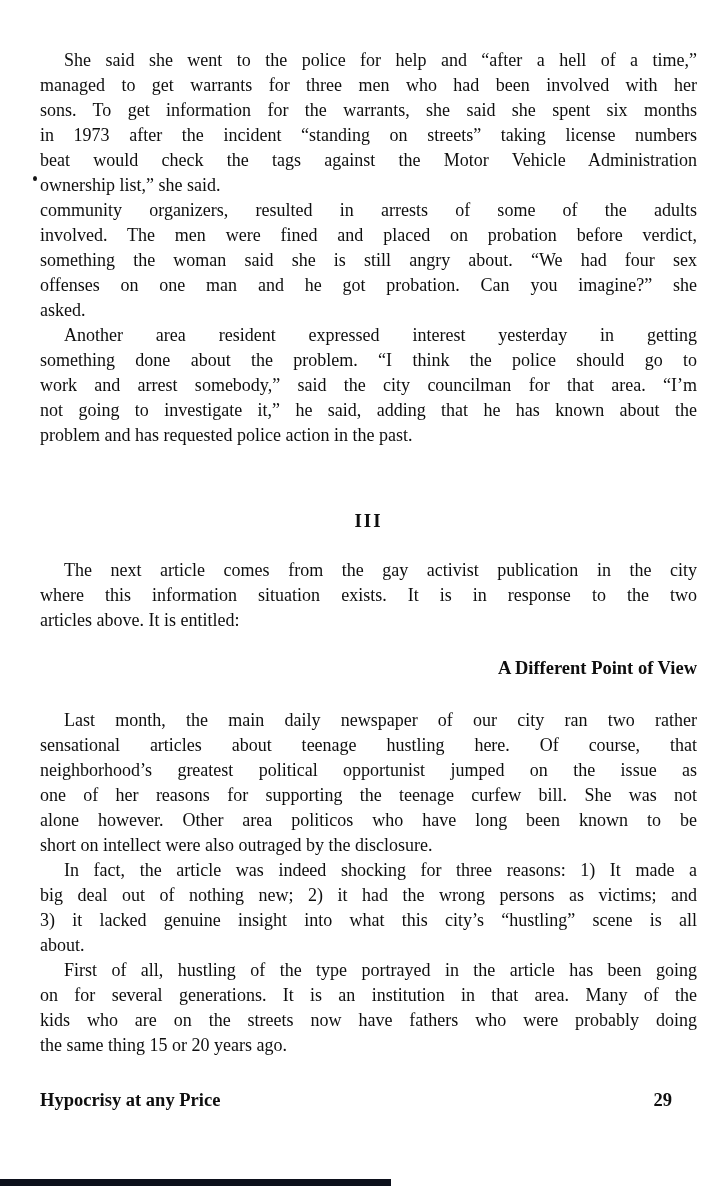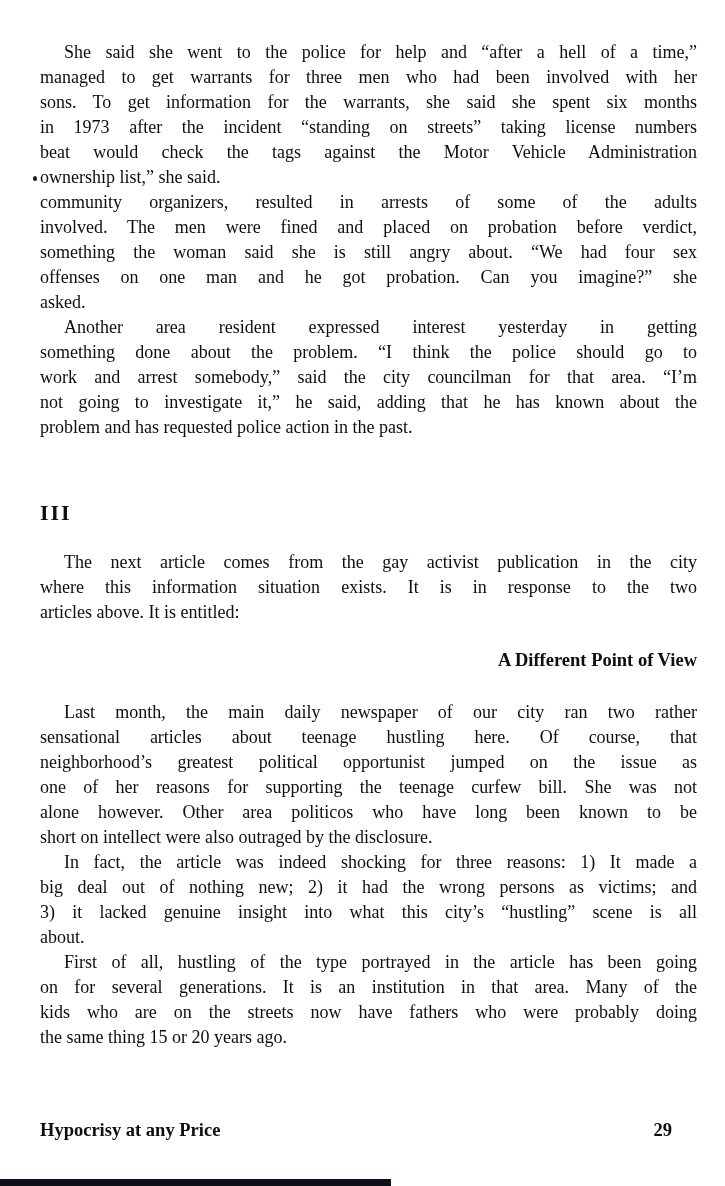--- a/index.html
+++ b/index.html
@@ -7,48 +7,48 @@
     position:relative;
     width:725px;height:1186px;
     margin:0 auto;
     background:#ffffff;
     color:#0e0e0e;
     font-family:"Liberation Serif", serif;
     overflow:hidden;
   }
   .content{
     position:absolute;
-    left:40px;top:40px;
+    left:40px;top:48px;
     width:657px;
   }
   .para{margin:0;}
   .line{
     height:25px;
     line-height:25px;
     font-size:18px;
     white-space:normal;
     text-align:justify;
     text-align-last:justify;
   }
   .line.last{text-align:left;text-align-last:left;}
   .line.first{text-indent:24px;}
   .h-center{
     height:25px;line-height:25px;
-    font-size:22px;font-weight:bold;
-    letter-spacing:2px;
+    font-size:19px;font-weight:bold;
+    text-align:center;letter-spacing:2px;
     margin-top:60px;margin-bottom:25px;
   }
   .h-left{
     height:25px;line-height:25px;
     font-size:18.5px;font-weight:bold;
     margin-top:23px;margin-bottom:27px;text-align:right;
   }
   .footer{
     position:absolute;
-    left:40px;top:1118px;width:657px;
+    left:40px;top:1088px;width:657px;
     display:flex;justify-content:space-between;align-items:baseline;
     font-weight:bold;font-size:18.5px;line-height:25px;
   }
   .footer .pageno{padding-right:25px;}
   .ink-dot{
     position:absolute;left:33px;top:176px;
     width:4px;height:5px;border-radius:50%;
     background:#141414;
   }
   .scan-bar{

